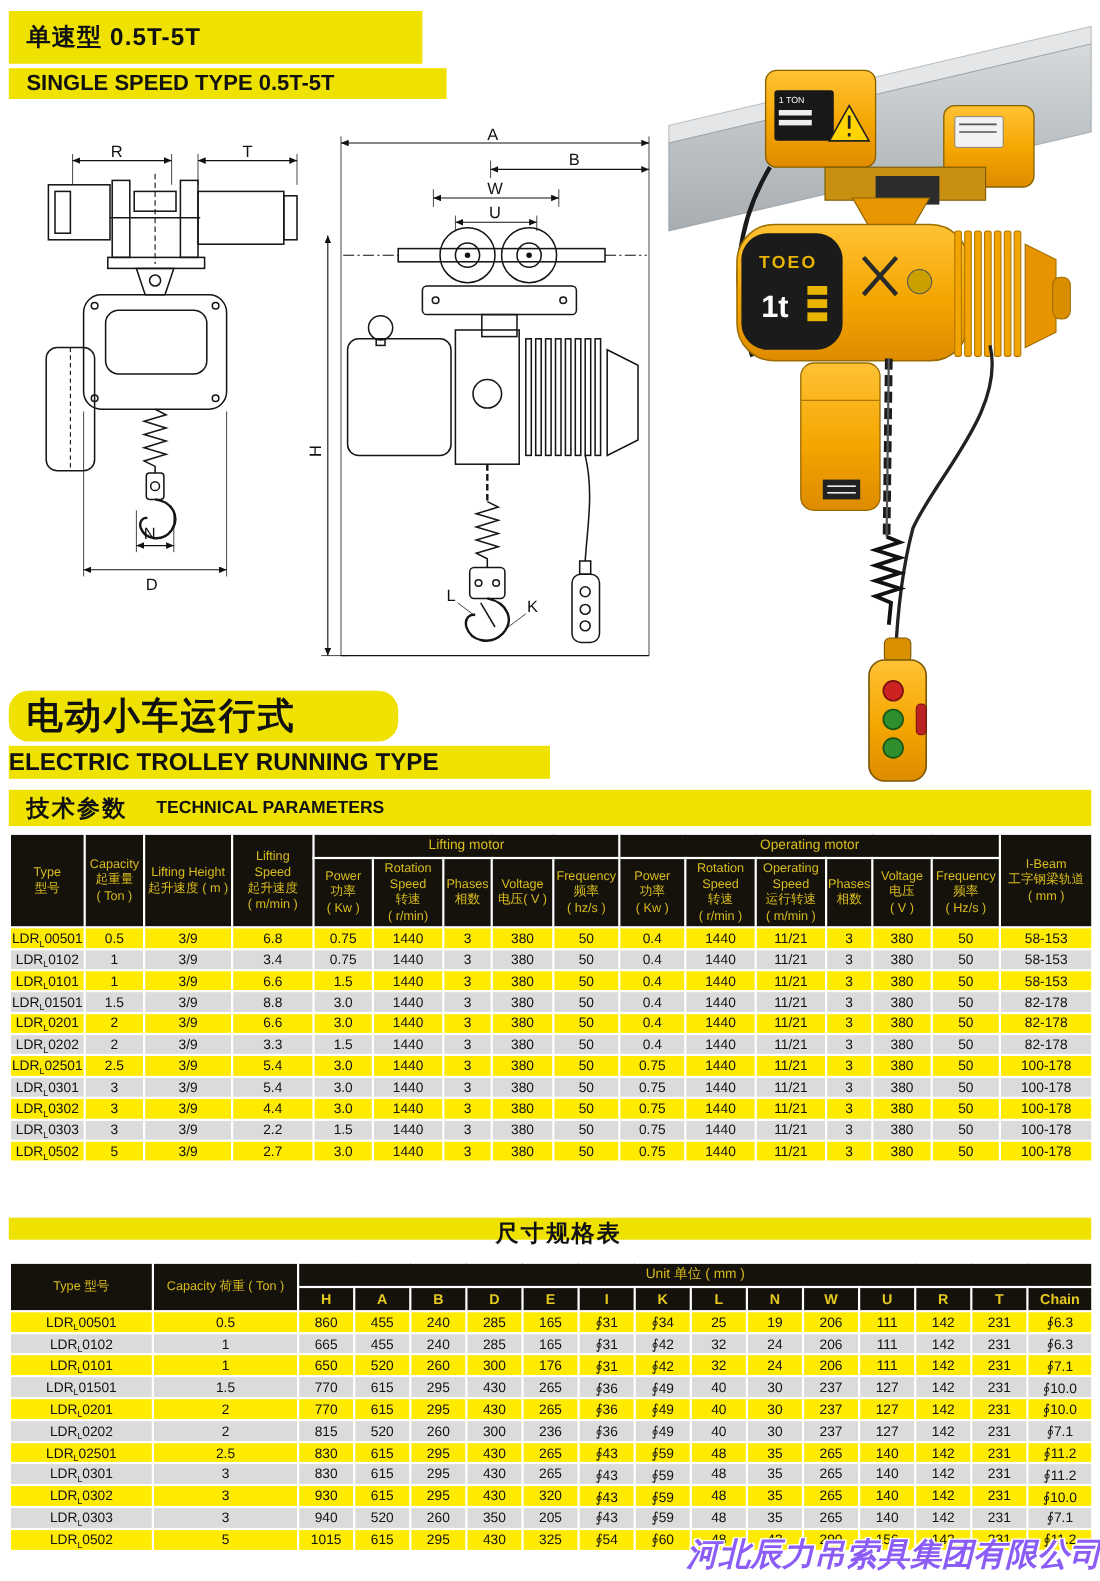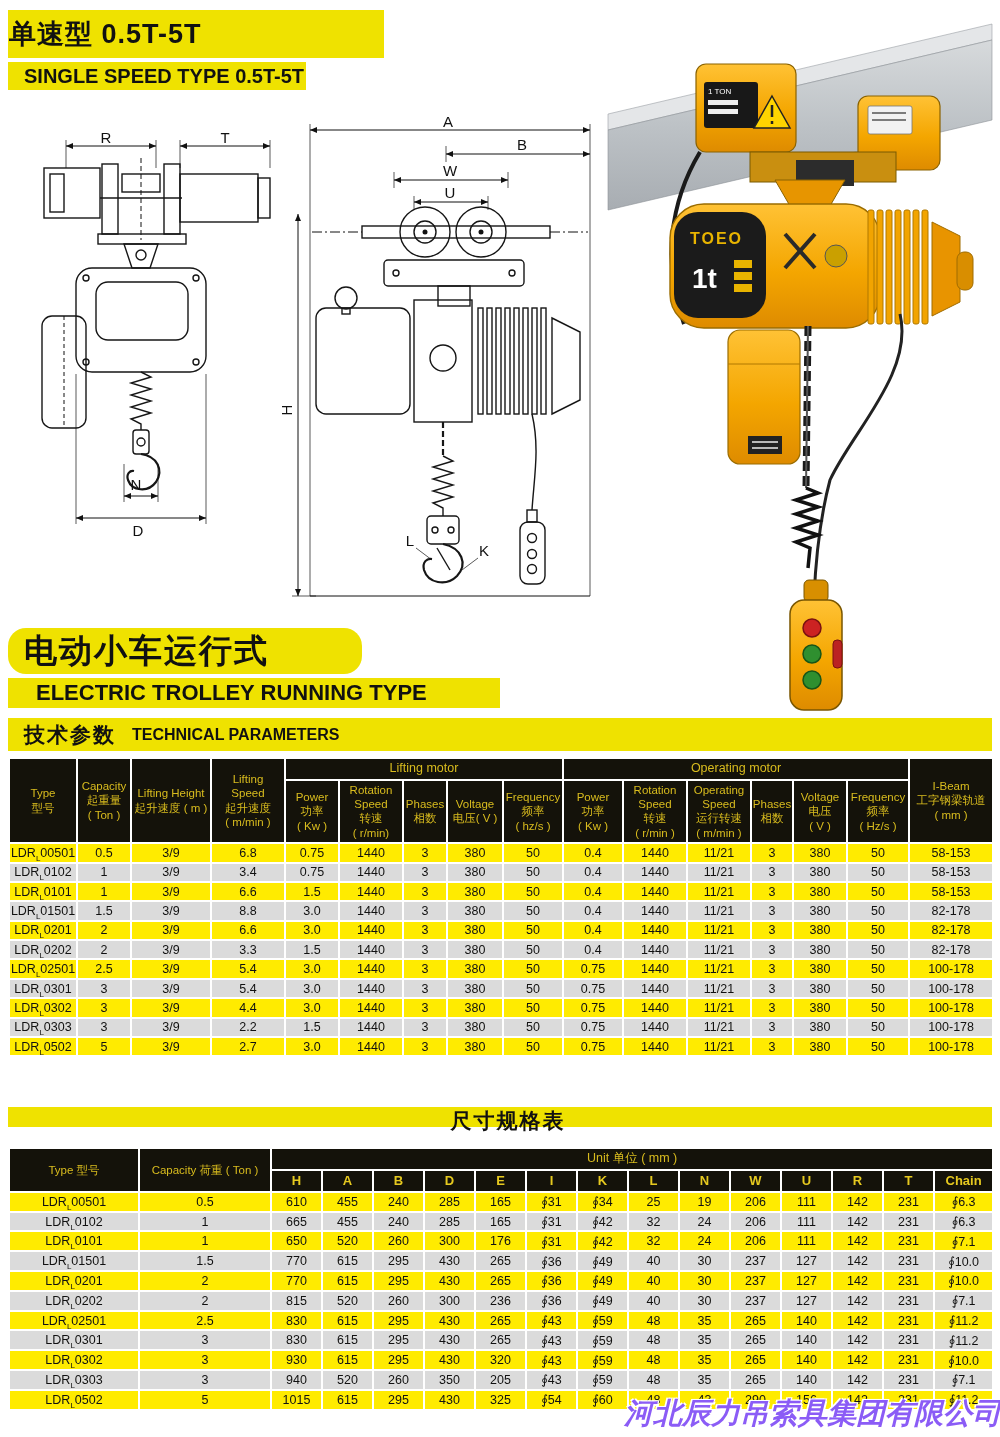--- a/index.html
+++ b/index.html
@@ -1,23 +1,23 @@
 <!DOCTYPE html>
 <html><head>
 <meta charset="utf-8">
 <style>
   html,body{margin:0;padding:0;background:#fff;}
   .page{position:relative;width:1000px;height:1437px;background:#fff;overflow:hidden;
         font-family:"Liberation Sans","DejaVu Sans",sans-serif;color:#111;}
   .bar{position:absolute;background:#EFE200;display:flex;align-items:center;}
-  #title-cn{left:8px;top:10px;width:376px;height:48px;font-size:27px;font-weight:bold;padding-left:1px;box-sizing:border-box;letter-spacing:1px;}
-  #title-en{left:8px;top:62px;width:298px;height:28px;font-size:20px;font-weight:bold;padding-left:16px;box-sizing:border-box;}
+  #title-cn{left:8px;top:10px;width:376px;height:48px;font-size:22px;font-weight:bold;padding-left:16px;box-sizing:border-box;letter-spacing:1px;}
+  #title-en{left:8px;top:62px;width:398px;height:28px;font-size:20px;font-weight:bold;padding-left:16px;box-sizing:border-box;}
   #sec2-cn{left:8px;top:628px;width:354px;height:46px;font-size:33px;font-weight:bold;padding-left:16px;box-sizing:border-box;letter-spacing:2px;border-radius:18px;}
-  #sec2-en{left:8px;top:678px;width:492px;height:30px;font-size:22px;font-weight:bold;padding-left:28px;box-sizing:border-box;}
-  .sect-head{position:absolute;left:8px;width:984px;background:#EFE200;display:flex;align-items:center;gap:16px;padding-left:16px;box-sizing:border-box;}
+  #sec2-en{left:8px;top:678px;width:492px;height:30px;font-size:22px;font-weight:bold;padding-left:0;box-sizing:border-box;}
+  .sect-head{position:absolute;left:8px;width:984px;background:#EFE200;display:flex;align-items:center;gap:26px;padding-left:16px;box-sizing:border-box;}
   #tech-head{top:718px;height:33px;}
   #size-head{top:1107px;height:20px;flex-direction:column;}
   .sect-head .cn{font-size:21px;font-weight:bold;letter-spacing:2px;}
   .sect-head .en{font-size:16px;font-weight:bold;}
   .tbl{position:absolute;left:8px;width:984px;border-collapse:collapse;table-layout:fixed;}
   #tech-table{top:757px;}
   #size-table{top:1147px;}
   .tbl th{background:#14120A;color:#D9BC1E;font-weight:normal;font-size:11.5px;line-height:1.25;
           white-space:pre-line;border:2px solid #fff;padding:2px 0;text-align:center;vertical-align:middle;}
   .tbl th.grp{font-size:12.5px;}
@@ -554,21 +554,21 @@
           <th class="dimL">U</th>
           <th class="dimL">R</th>
           <th class="dimL">T</th>
           <th class="dimL">Chain</th>
         </tr>
     </thead>
     <tbody>
         <tr>
           <td>LDR<sub>L</sub>00501</td>
           <td>0.5</td>
-          <td>610</td>
+          <td>860</td>
           <td>455</td>
           <td>240</td>
           <td>285</td>
           <td>165</td>
           <td>∮31</td>
           <td>∮34</td>
           <td>25</td>
           <td>19</td>
           <td>206</td>
           <td>111</td>

